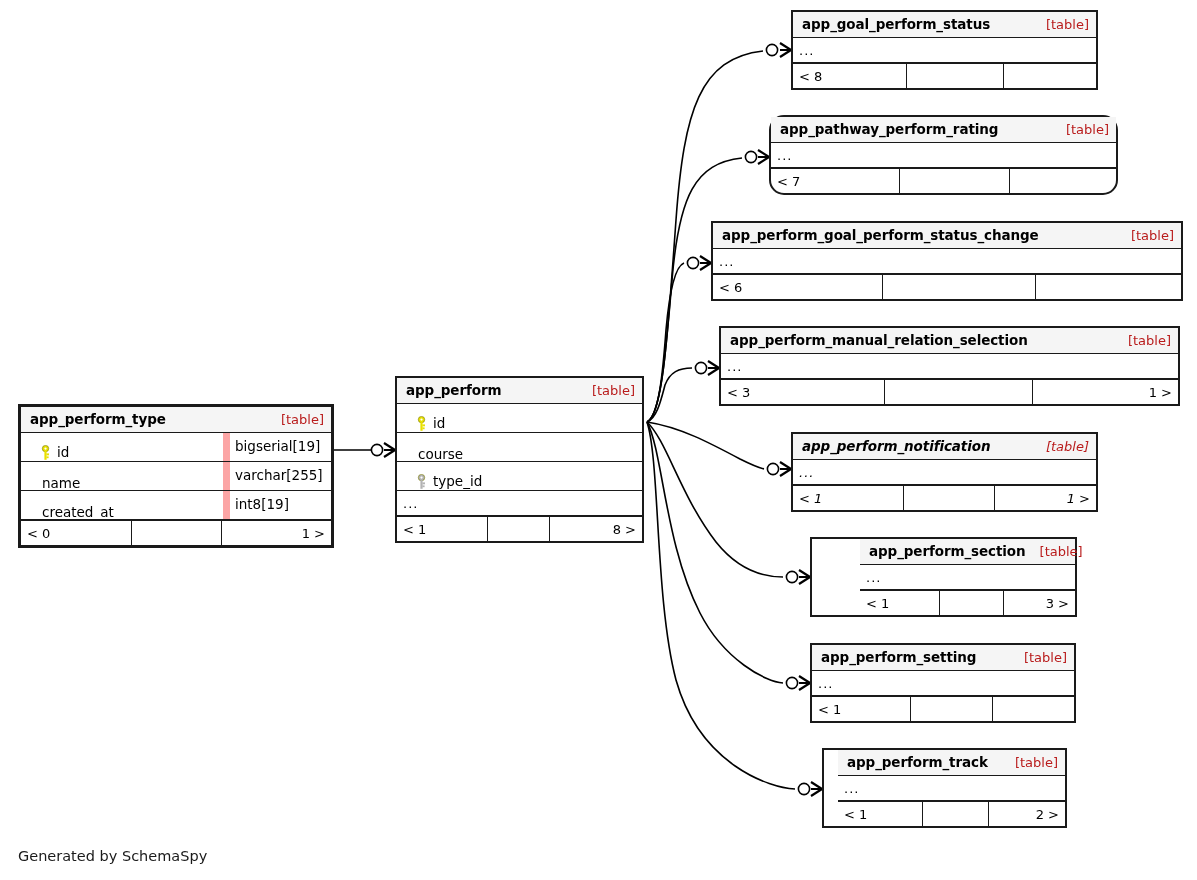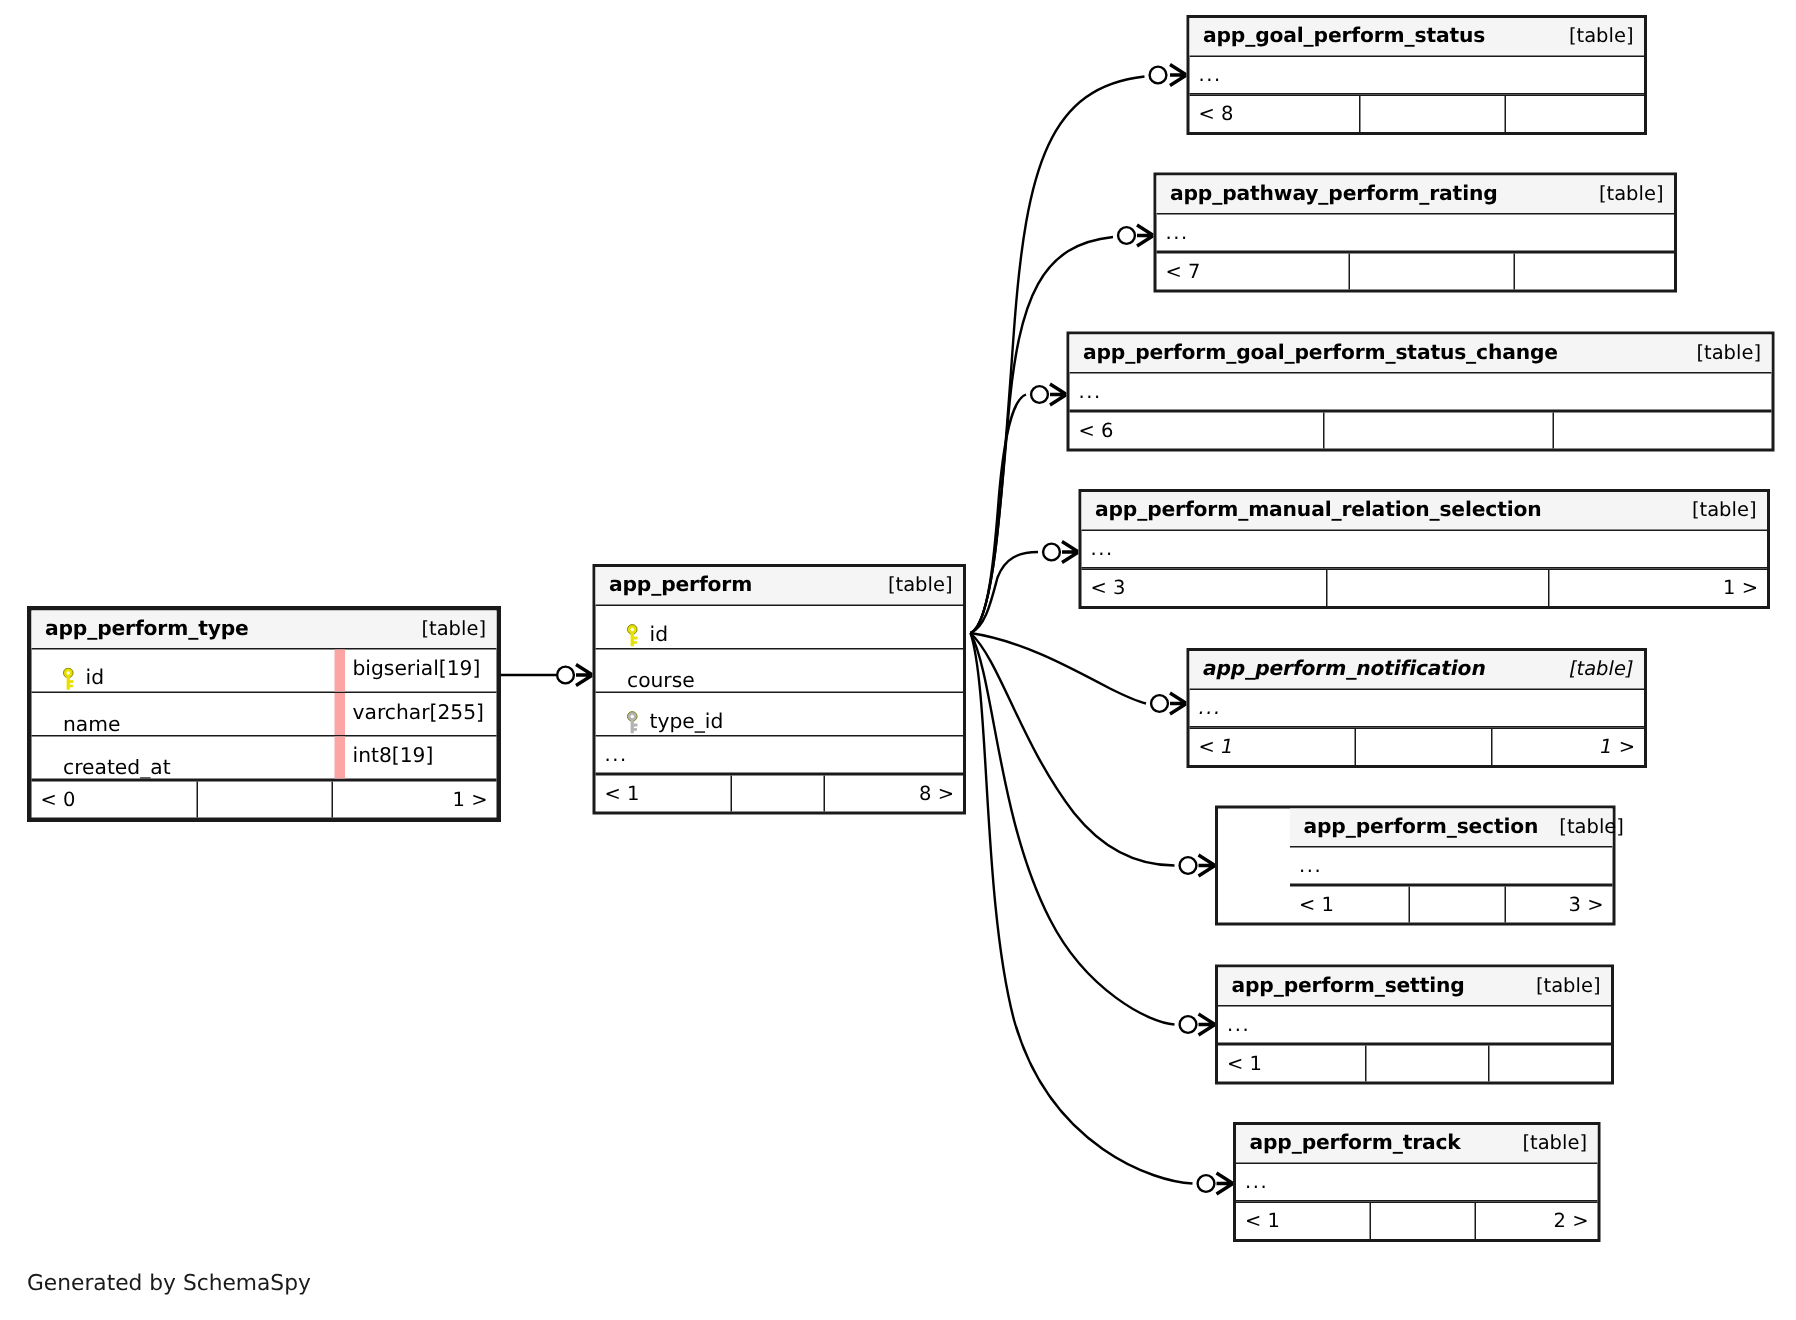--- a/index.html
+++ b/index.html
@@ -46,21 +46,21 @@
     padding: 0 7px 0 9px;
     white-space: nowrap;
   }
   .tbl-name {
     font-weight: bold;
     font-size: 13.5px;
     letter-spacing: -0.1px;
   }
   .tbl-kind {
     font-size: 13px;
-    color: #000000;
+    color: #b91c1c;
     padding-left: 14px;
   }
   .col-row {
     box-sizing: border-box;
     height: 29px;
     display: flex;
     align-items: flex-end;
     border-bottom: 1px solid #1a1a1a;
     padding-left: 11px;
   }
@@ -314,21 +314,21 @@
           <span class="tbl-name">app_goal_perform_status</span>
           <span class="tbl-kind">[table]</span>
         </div>
         <div class="ellipsis-row">...</div>
         <div class="foot-row">
           <div class="foot-cell c1" style="width:113px">&lt; 8</div>
           <div class="foot-cell c2" style="width:97px"></div>
           <div class="foot-cell c3" style="width:93px"></div>
         </div>
       </div>
-      <div class="tbl" style="left: 769px; top: 115px; width: 349px;">
+      <div class="tbl" style="left: 769px; top: 115px; width: 349px; border-radius: 15px;">
         <div class="tbl-head">
           <span class="tbl-name">app_pathway_perform_rating</span>
           <span class="tbl-kind">[table]</span>
         </div>
         <div class="ellipsis-row">...</div>
         <div class="foot-row">
           <div class="foot-cell c1" style="width:128px">&lt; 7</div>
           <div class="foot-cell c2" style="width:110px"></div>
           <div class="foot-cell c3" style="width:107px"></div>
         </div>
@@ -386,21 +386,21 @@
           <span class="tbl-name">app_perform_setting</span>
           <span class="tbl-kind">[table]</span>
         </div>
         <div class="ellipsis-row">...</div>
         <div class="foot-row">
           <div class="foot-cell c1" style="width:98px">&lt; 1</div>
           <div class="foot-cell c2" style="width:82px"></div>
           <div class="foot-cell c3" style="width:82px"></div>
         </div>
       </div>
-      <div class="tbl" style="left: 822px; top: 748px; width: 245px;">
+      <div class="tbl" style="left: 822px; top: 748px; width: 245px; padding-left: 14px;">
         <div class="tbl-head">
           <span class="tbl-name">app_perform_track</span>
           <span class="tbl-kind">[table]</span>
         </div>
         <div class="ellipsis-row">...</div>
         <div class="foot-row">
           <div class="foot-cell c1" style="width:89px">&lt; 1</div>
           <div class="foot-cell c2" style="width:70px"></div>
           <div class="foot-cell c3" style="width:82px">2 &gt;</div>
         </div>

